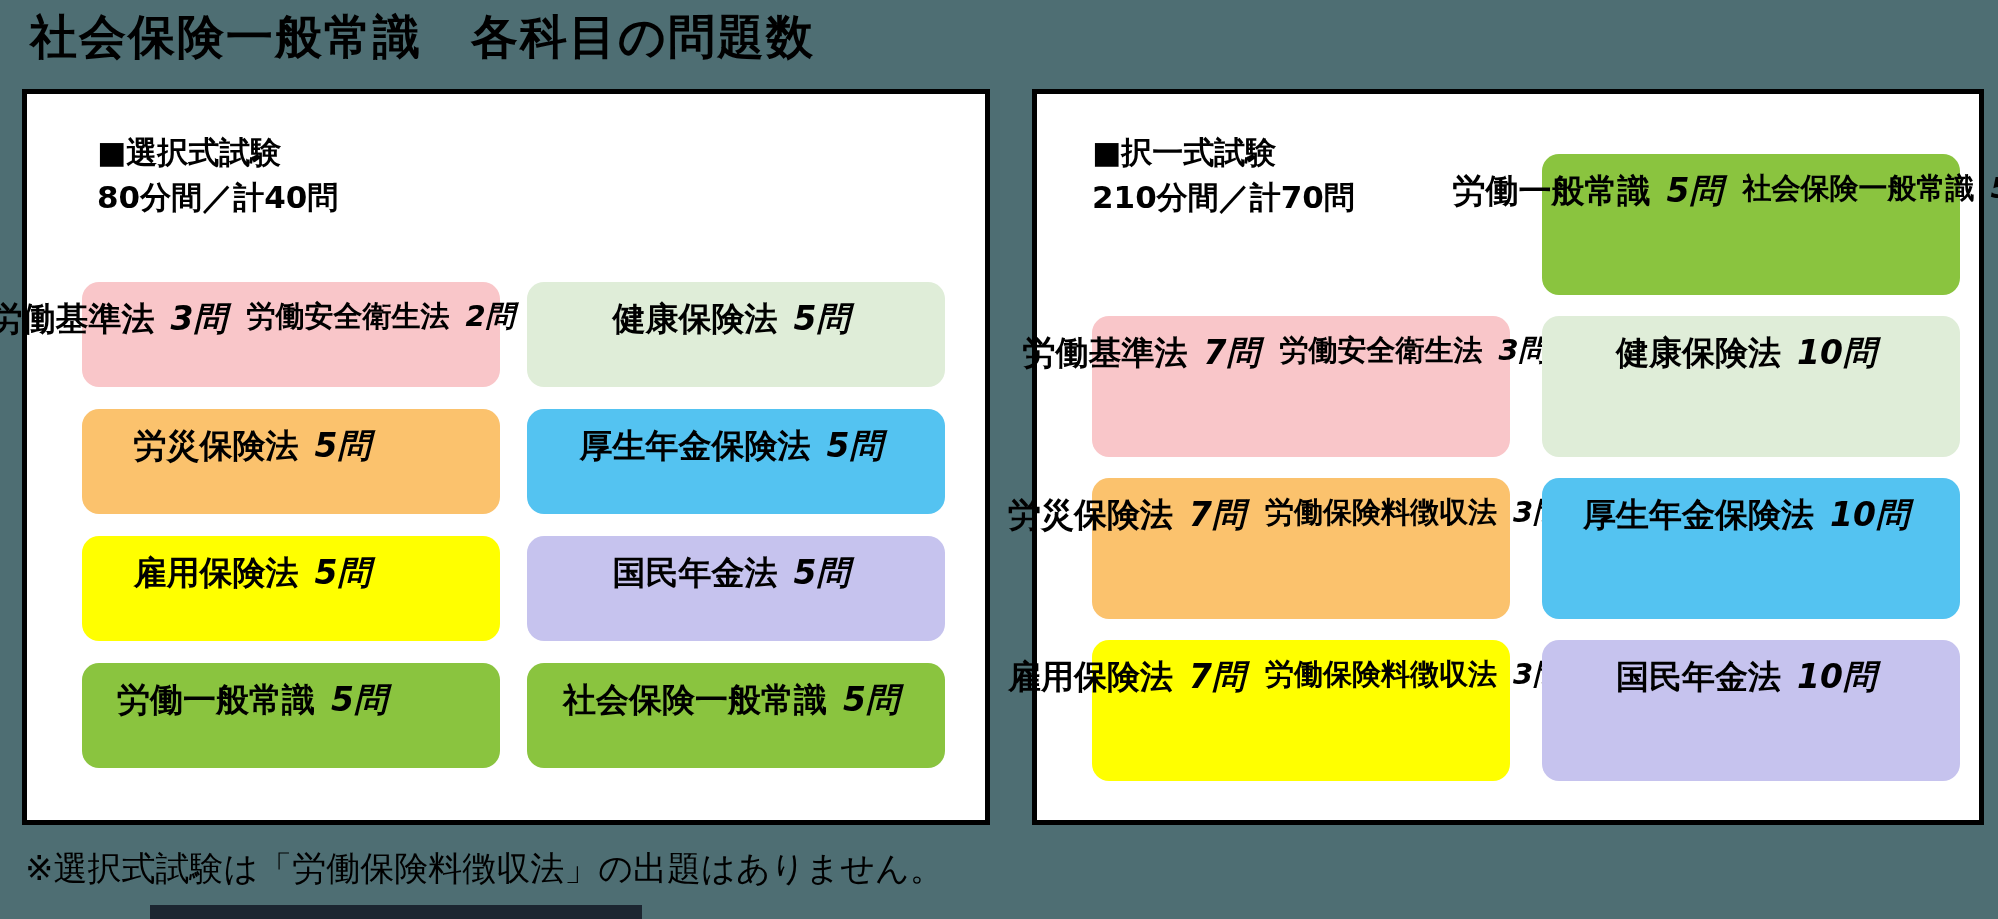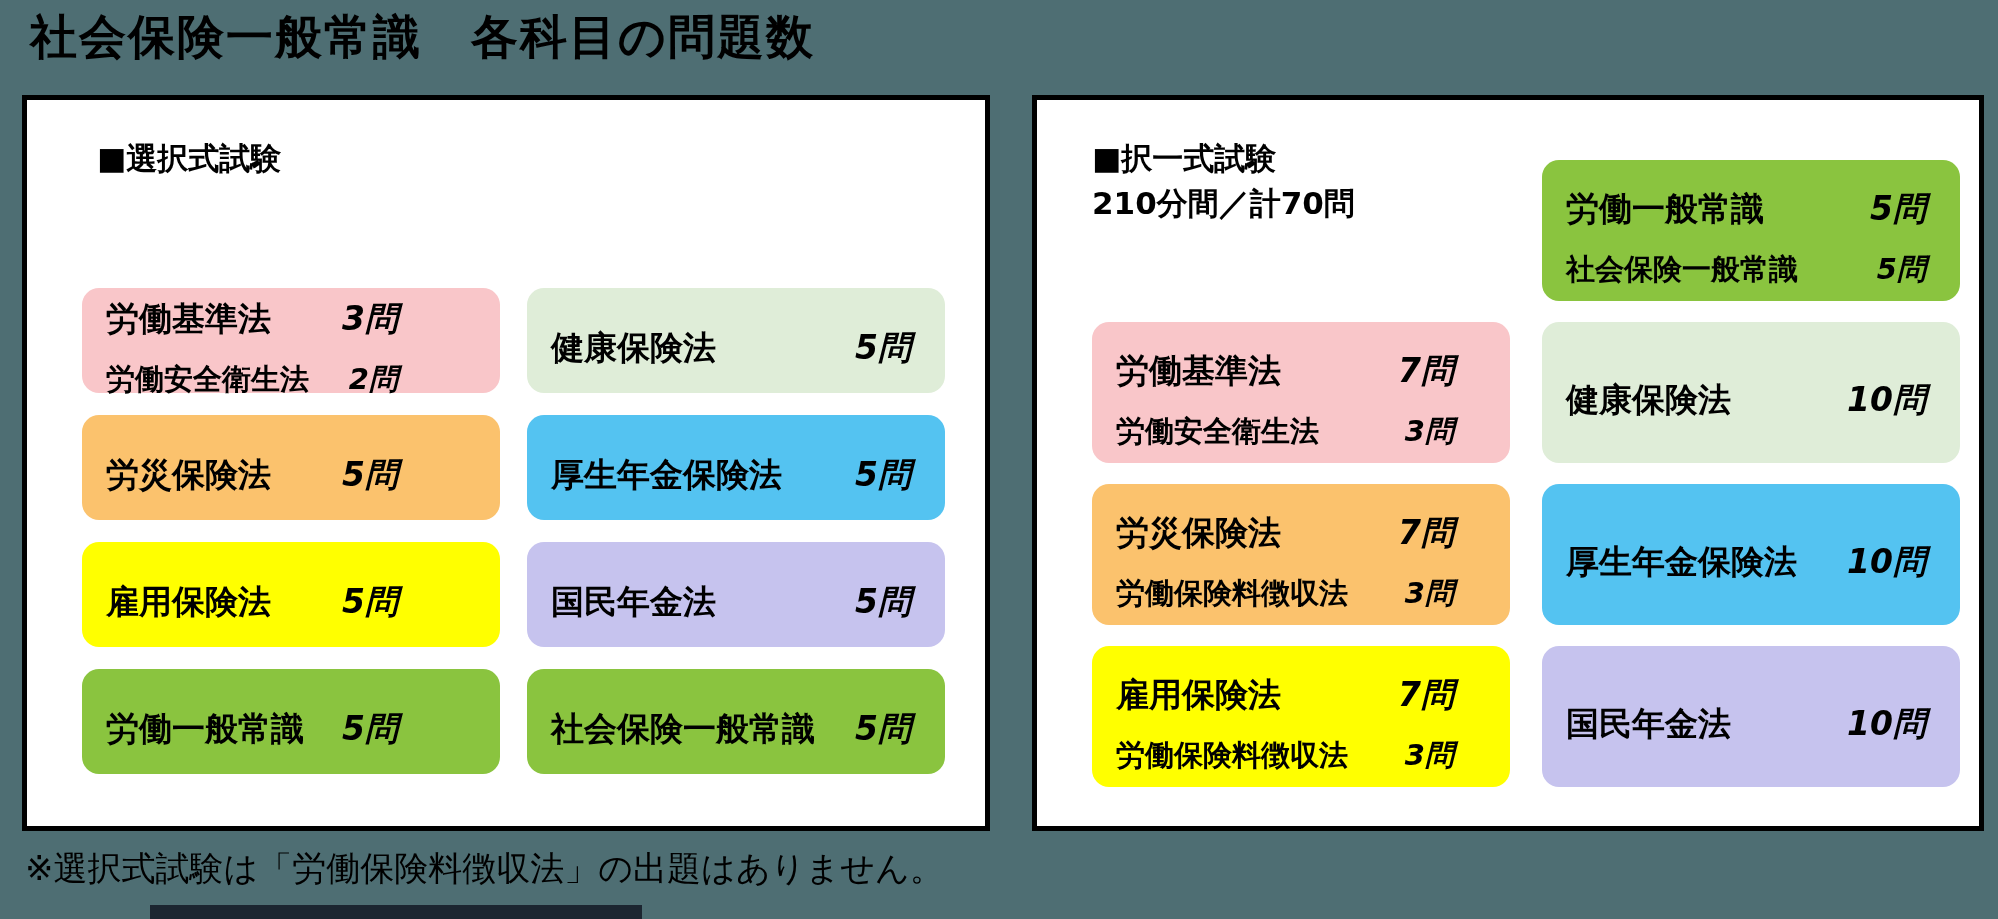--- a/index.html
+++ b/index.html
@@ -14,21 +14,21 @@
   .title {
     position: absolute;
     left: 30px; top: 6px;
     font-size: 47px;
     font-weight: bold;
     letter-spacing: 2px;
     white-space: nowrap;
   }
   .panel {
     position: absolute;
-    top: 95px;
+    top: 89px;
     height: 736px;
     background: #ffffff;
     border: 5px solid #000000;
   }
   .panel-left  { left: 22px;  width: 968px; }
   .panel-right { left: 1032px; width: 952px; }
   .panel-head {
     position: absolute;
     font-size: 31px;
     font-weight: bold;
@@ -44,21 +44,20 @@
   }
   .panel-left  .col { gap: 22px; top: 188px; width: 418px; }
   .panel-left  .col1 { left: 55px; }
   .panel-left  .col2 { left: 500px; }
   .panel-right .col { gap: 21px; width: 418px; }
   .panel-right .col1 { left: 55px;  top: 222px; }
   .panel-right .col2 { left: 505px; top: 60px; }
   .subject-box {
     border-radius: 17px;
     display: flex;
-    flex-direction: column;
     justify-content: center;
     gap: 20px;
     padding: 16px 34px 0 24px;
   }
   .panel-left  .subject-box { height: 105px; }
   .panel-right .subject-box { height: 141px; }
   .panel-left  .col1 .subject-box { padding-right: 102px; }
   .panel-right .col1 .subject-box { padding-right: 56px; }
   .subject-row {
     display: flex;
@@ -86,20 +85,21 @@
   }
 </style>
 </head>
 <body>
 
 <h1 class="title">社会保険一般常識　各科目の問題数</h1>
 
 <section class="panel panel-left">
   <div class="panel-head">
     <div>■選択式試験</div>
+    <div>80分間／計40問</div>
   </div>
   <div class="col col1">
       <div class="subject-box" style="background: rgb(249, 198, 201);">
         <div class="subject-row">
           <span class="subject-label">労働基準法</span>
           <span class="subject-count">3問</span>
         </div>
         <div class="subject-row">
           <span class="subject-label">労働安全衛生法</span>
           <span class="subject-count">2問</span>

